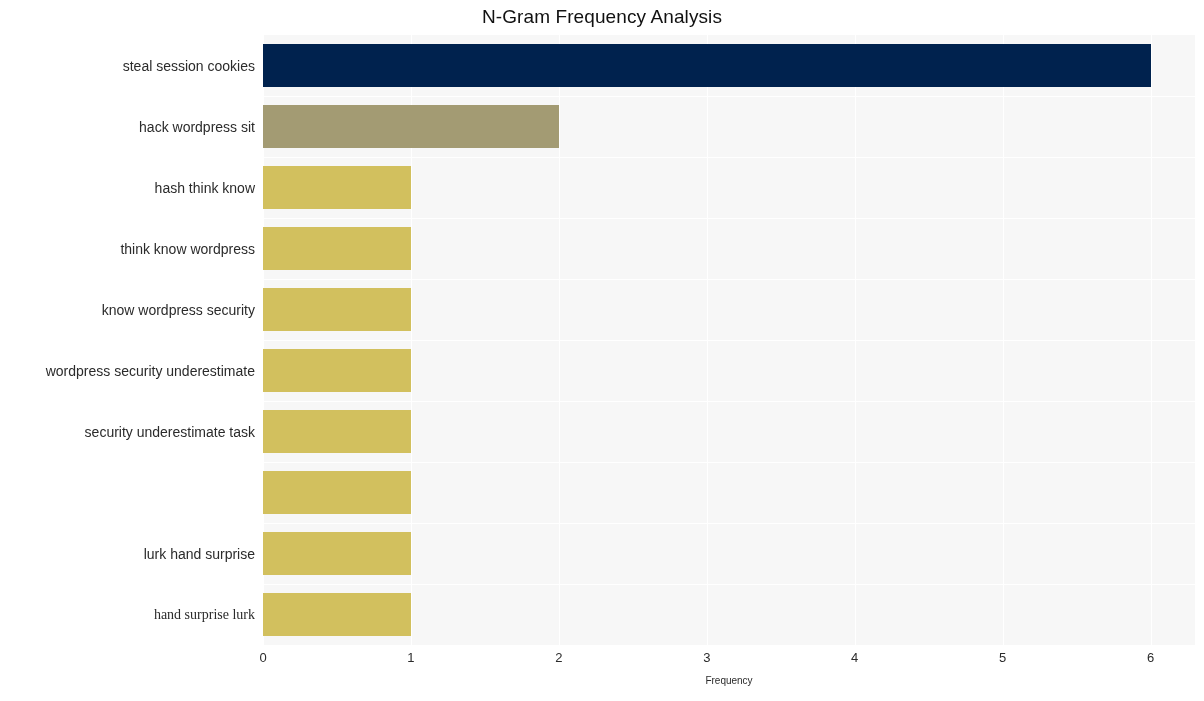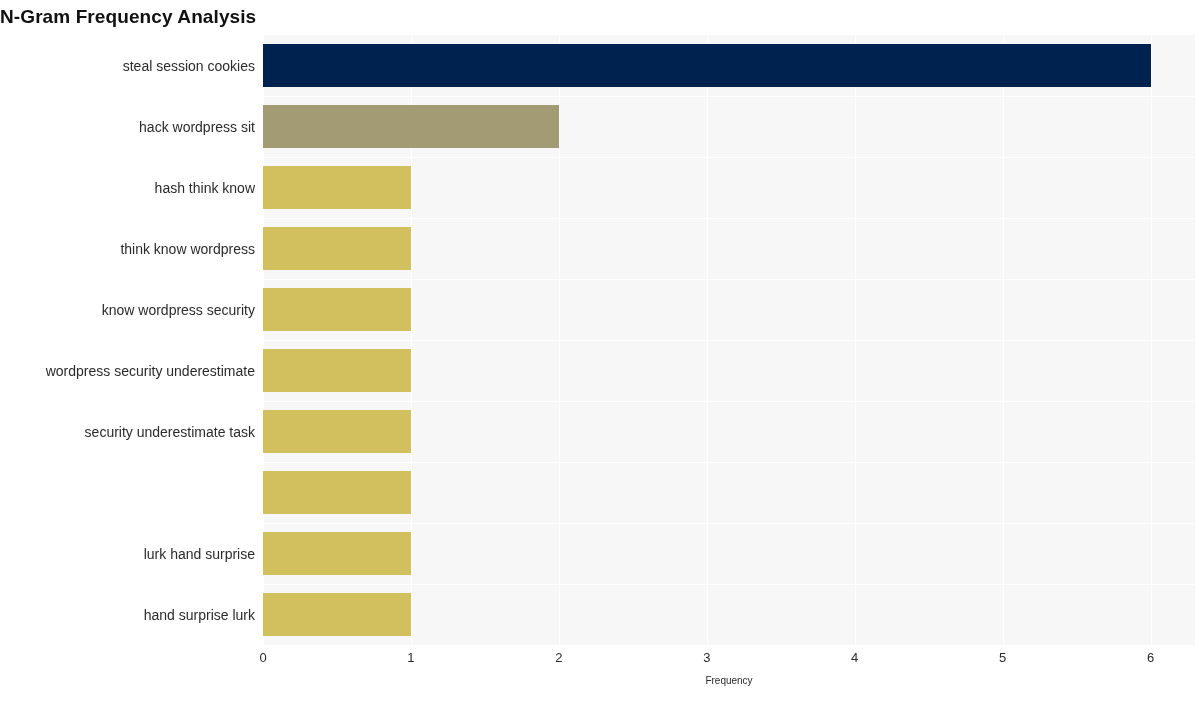--- a/index.html
+++ b/index.html
@@ -13,23 +13,23 @@
   #figure {
     position: relative;
     width: 1204px;
     height: 701px;
     background: #ffffff;
   }
   #chart-title {
     position: absolute;
     left: 0; top: 6px;
     width: 1204px;
-    text-align: left;
+    text-align: center;
     font-size: 19px;
-    font-weight: bold;
+    font-weight: normal;
     color: #111111;
     letter-spacing: 0.1px;
   }
   
   #plot-area {
     position: absolute;
     left: 263px;
     top: 35px;
     width: 932px;
     height: 610px;
@@ -135,21 +135,21 @@
 
   <div id="y-labels">
       <div class="y-label" style="top: 83.5px;">hack wordpress sit</div>
       <div class="y-label" style="top: 22.5px;">steal session cookies</div>
       <div class="y-label" style="top: 144.5px; margin-left: 48px;">hash think know</div>
       <div class="y-label" style="top: 205.5px;">think know wordpress</div>
       <div class="y-label" style="top: 266.5px;">know wordpress security</div>
       <div class="y-label" style="top: 327.5px;">wordpress security underestimate</div>
       <div class="y-label" style="top: 388.5px;">security underestimate task</div>
       <div class="y-label" style="top: 510.5px;">lurk hand surprise</div>
-      <div class="y-label" style="top: 571.5px;">hand surprise lurk</div>
+      <div class="y-label" style="top: 571.5px; font-family: Liberation Serif, serif;">hand surprise lurk</div>
     </div>
 
   <div id="x-ticks">
       <div class="x-tick" style="left: 263px;">0</div>
       <div class="x-tick" style="left: 410.937px;">1</div>
       <div class="x-tick" style="left: 558.873px;">2</div>
       <div class="x-tick" style="left: 706.81px;">3</div>
       <div class="x-tick" style="left: 854.746px;">4</div>
       <div class="x-tick" style="left: 1002.68px;">5</div>
       <div class="x-tick" style="left: 1150.62px;">6</div>

